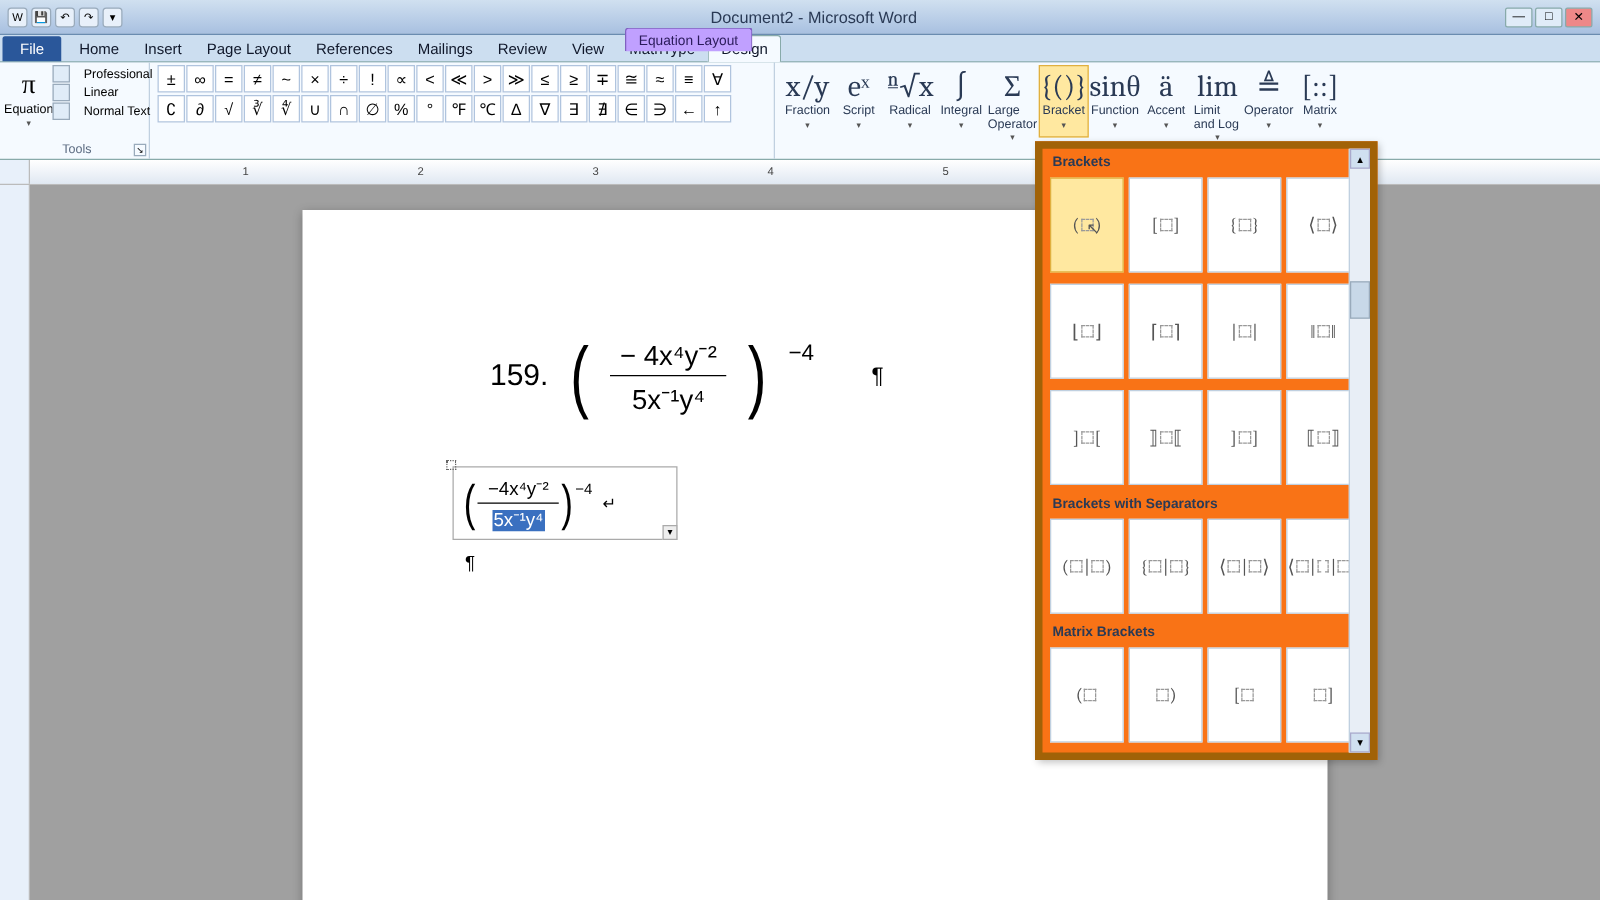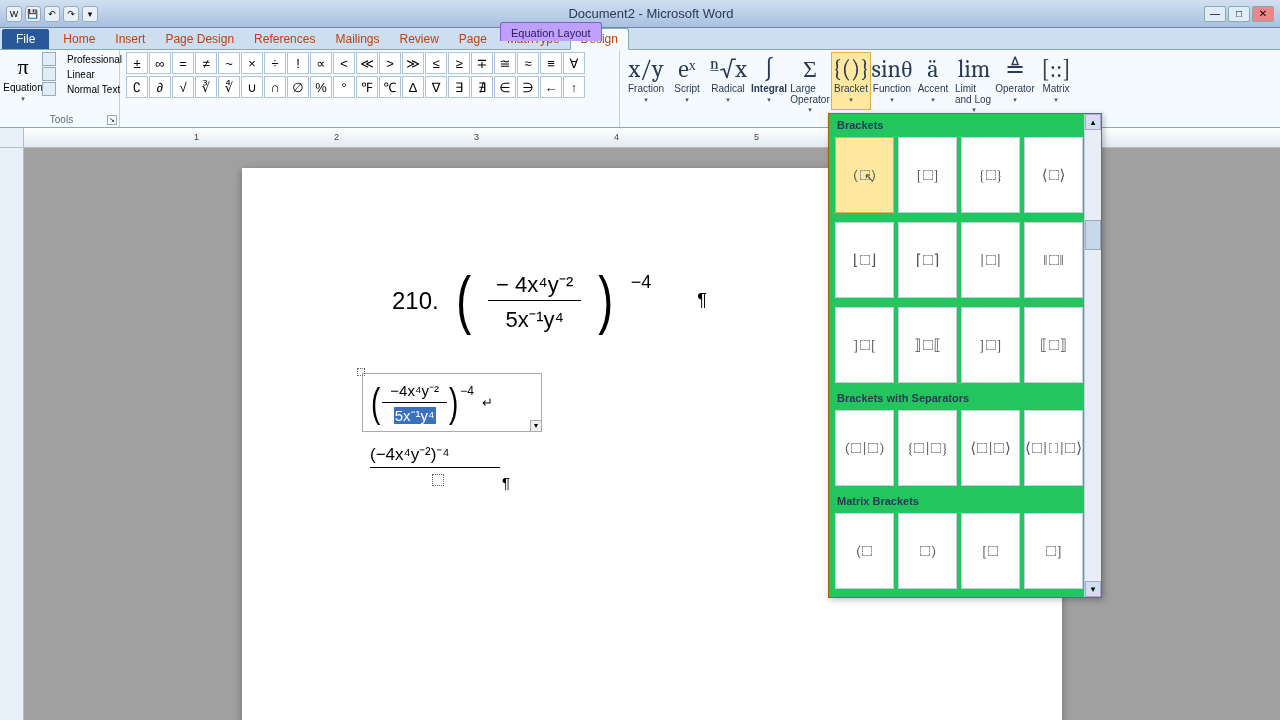--- a/index.html
+++ b/index.html
@@ -11,21 +11,21 @@
 .qat-btn { width: 16px; height: 16px; background: #e8f0fa; border: 1px solid #9ab; border-radius: 3px; display: flex; align-items: center; justify-content: center; font-size: 9px; }
 .title-text { flex: 1; text-align: center; font-size: 13px; color: #2a3a55; }
 .tab-context { position: absolute; left: 500px; top: 22px; background: #c0a0ff; color: #2a1a5a; font-size: 11px; padding: 4px 10px 2px; border-radius: 3px 3px 0 0; border: 1px solid #8060c0; border-bottom: none; }
 .win-ctrl { display: flex; gap: 2px; }
 .win-btn { width: 22px; height: 16px; background: #e0ecf8; border: 1px solid #8aa; border-radius: 2px; display: flex; align-items: center; justify-content: center; font-size: 10px; }
 .win-btn.close { background: #e88; }
 
 
 .ribbon-tabs { height: 22px; background: #ccdef0; display: flex; align-items: flex-end; padding-left: 2px; border-bottom: 1px solid #8aa; }
 .file-tab { background: #2a579a; color: #fff; padding: 3px 14px; font-size: 12px; border-radius: 2px 2px 0 0; margin-right: 4px; }
-.tab { padding: 3px 10px; font-size: 12px; color: #c2410c; cursor: pointer; }
+.tab { padding: 3px 10px; font-size: 12px; color: #0f172a; cursor: pointer; }
 .tab.active { background: #f5faff; border: 1px solid #8aa; border-bottom: 1px solid #f5faff; border-radius: 3px 3px 0 0; margin-bottom: -1px; }
 
 
 .ribbon { height: 78px; background: #f5faff; display: flex; border-bottom: 1px solid #8aa; }
 .group { border-right: 1px solid #c0d0e0; padding: 2px 6px 0; display: flex; flex-direction: column; position: relative; }
 .group-label { font-size: 10px; color: #5a6a80; text-align: center; padding-bottom: 2px; position: absolute; bottom: 0; left: 16px; right: 12px; }
 .group-launcher { position: absolute; right: 2px; bottom: 2px; width: 10px; height: 10px; border: 1px solid #9ab; font-size: 7px; text-align: center; }
 
 .tools-grp { width: 120px; }
 .tools-items { display: flex; gap: 2px; }
@@ -74,21 +74,21 @@
 .eq-box .big-paren { font-size: 40px; }
 .eq-box .exp-out { font-size: 12px; }
 .sel { background: #3a70c0; color: #fff; padding: 0 1px; }
 .cr-mark { font-size: 13px; margin-left: 8px; }
 
 .eq3 { margin-top: 10px; margin-left: 38px; font-size: 17px; display: flex; align-items: flex-start; }
 .placeholder { display: inline-block; width: 12px; height: 12px; border: 1px dotted #666; margin-left: 62px; margin-top: 6px; }
 .pilcrow2 { font-size: 15px; margin-left: 2px; align-self: flex-end; }
 
 
-.gallery { position: absolute; top: 113px; left: 828px; width: 274px; background: #22c55e; border: 1px solid #a16207; box-shadow: 2px 2px 6px rgba(0,0,0,0.25); z-index: 50; }
+.gallery { position: absolute; top: 113px; left: 828px; width: 274px; background: #f97316; border: 6px solid #a16207; box-shadow: 2px 2px 6px rgba(0,0,0,0.25); z-index: 50; }
 .gallery-scroll { position: absolute; right: 0; top: 0; bottom: 0; width: 17px; background: #e8eef6; border-left: 1px solid #c0d0e0; display: flex; flex-direction: column; }
 .scroll-btn { height: 16px; background: #d0e0f0; border: 1px solid #aac; font-size: 9px; text-align: center; line-height: 14px; }
 .scroll-thumb { margin-top: 90px; height: 30px; background: #c8d8e8; border: 1px solid #9ab; }
 .gal-section { padding: 2px 6px; }
 .gal-head { font-size: 11px; font-weight: bold; color: #2a3a55; padding: 3px 2px; }
 .gal-grid { display: flex; flex-wrap: wrap; gap: 4px; padding: 3px 0 6px; }
 .gal-item { width: 59px; height: 76px; border: 1px solid #c0d0e0; background: #fff; display: flex; align-items: center; justify-content: center; font-family: Cambria, serif; font-size: 15px; color: #555; cursor: pointer; }
 .gal-item.hover { background: #ffe8a0; border-color: #e0b040; position: relative; }
 .gal-item.hover .cursor { position: absolute; top: 32px; left: 28px; font-size: 13px; }
 .gal-item .ph { display: inline-block; width: 10px; height: 10px; border: 1px dashed #999; vertical-align: middle; margin: 0 1px; }
@@ -110,25 +110,25 @@
     <div class="win-btn">□</div>
     <div class="win-btn close">✕</div>
   </div>
 </div>
 <div class="tab-context">Equation Layout</div>
 
 <div class="ribbon-tabs">
   <div class="file-tab">File</div>
   <div class="tab">Home</div>
   <div class="tab">Insert</div>
-  <div class="tab">Page Design</div>
+  <div class="tab">Page Layout</div>
   <div class="tab">References</div>
   <div class="tab">Mailings</div>
   <div class="tab">Review</div>
-  <div class="tab">Page</div>
+  <div class="tab">View</div>
   <div class="tab">MathType</div>
   <div class="tab active">Design</div>
 </div>
 
 <div class="ribbon">
   <div class="group tools-grp">
     <div class="tools-items">
       <div class="pi-btn">
         <span style="font-size:22px;font-family:Cambria,serif;">π</span>
         <span>Equation</span>
@@ -214,21 +214,21 @@
           <div style="line-height: 1.05;">Script</div>
           <div class="struct-dd">▾</div>
         </div>
         <div class="struct-btn">
           <div class="icon">ⁿ√x</div>
           <div style="line-height: 1.05;">Radical</div>
           <div class="struct-dd">▾</div>
         </div>
         <div class="struct-btn">
           <div class="icon">∫</div>
-          <div style="line-height: 1.05; font-weight: bold;">Integral</div>
+          <div style="line-height: 1.05;">Integral</div>
           <div class="struct-dd">▾</div>
         </div>
         <div class="struct-btn">
           <div class="icon">Σ</div>
           <div style="line-height: 1.05;">Large Operator</div>
           <div class="struct-dd">▾</div>
         </div>
         <div class="struct-btn active">
           <div class="icon">{()}</div>
           <div style="line-height: 1.05;">Bracket</div>
@@ -273,21 +273,21 @@
       <div class="num" style="left: 730px;">5</div>
     </div>
 </div>
 
 <div class="doc-area">
   <div class="vruler"></div>
   <div class="page-wrap">
     <div class="page">
 
       <div class="eq1">
-        <span class="eq-num">210.</span>
+        <span class="eq-num">159.</span>
         <span class="big-paren">(</span>
         <span class="frac">
           <span class="num">− 4x⁴y⁻²</span>
           <span class="bar"></span>
           <span class="den">5x⁻¹y⁴</span>
         </span>
         <span class="big-paren">)</span>
         <span class="exp-out">−4</span>
         <span class="pilcrow">¶</span>
       </div>
@@ -302,25 +302,20 @@
             <span class="den"><span class="sel">5x⁻¹y⁴</span></span>
           </span>
           <span class="big-paren">)</span>
           <span class="exp-out">−4</span>
           <span class="cr-mark">↵</span>
         </div>
         <div class="eq-box-dd">▾</div>
       </div>
 
       <div class="eq3">
-        <div>
-          <span>(−4x⁴y⁻²)⁻⁴</span>
-          <div style="width:130px;height:1px;background:#000;margin-top:2px;"></div>
-          <span class="placeholder"></span>
-        </div>
         <span class="pilcrow2">¶</span>
       </div>
 
     </div>
   </div>
 </div>
 
 <div class="gallery">
   <div class="gal-section">
     <div class="gal-head">Brackets</div>

